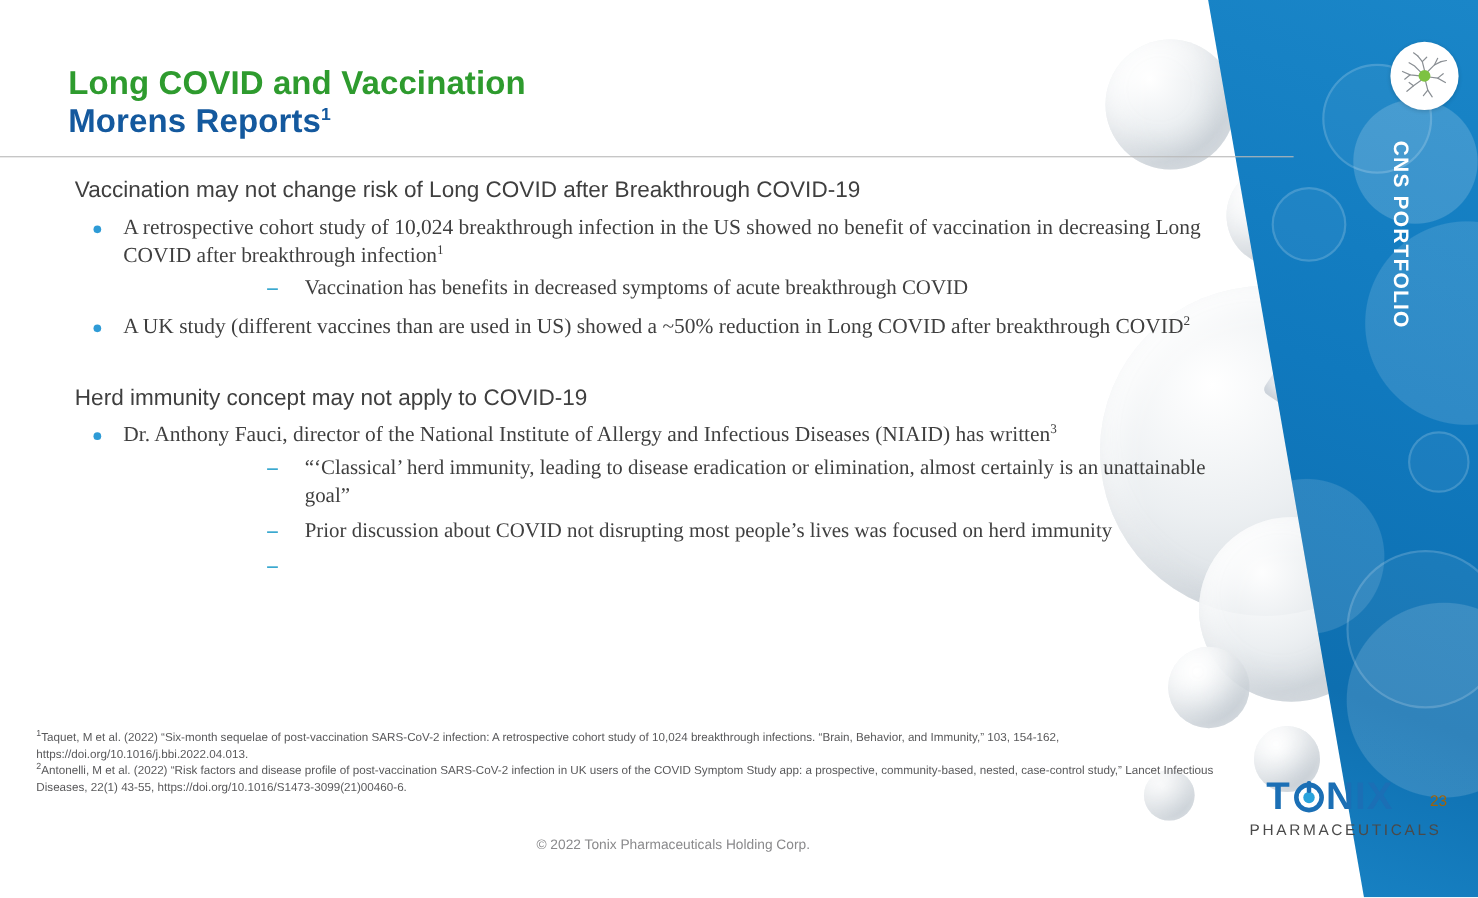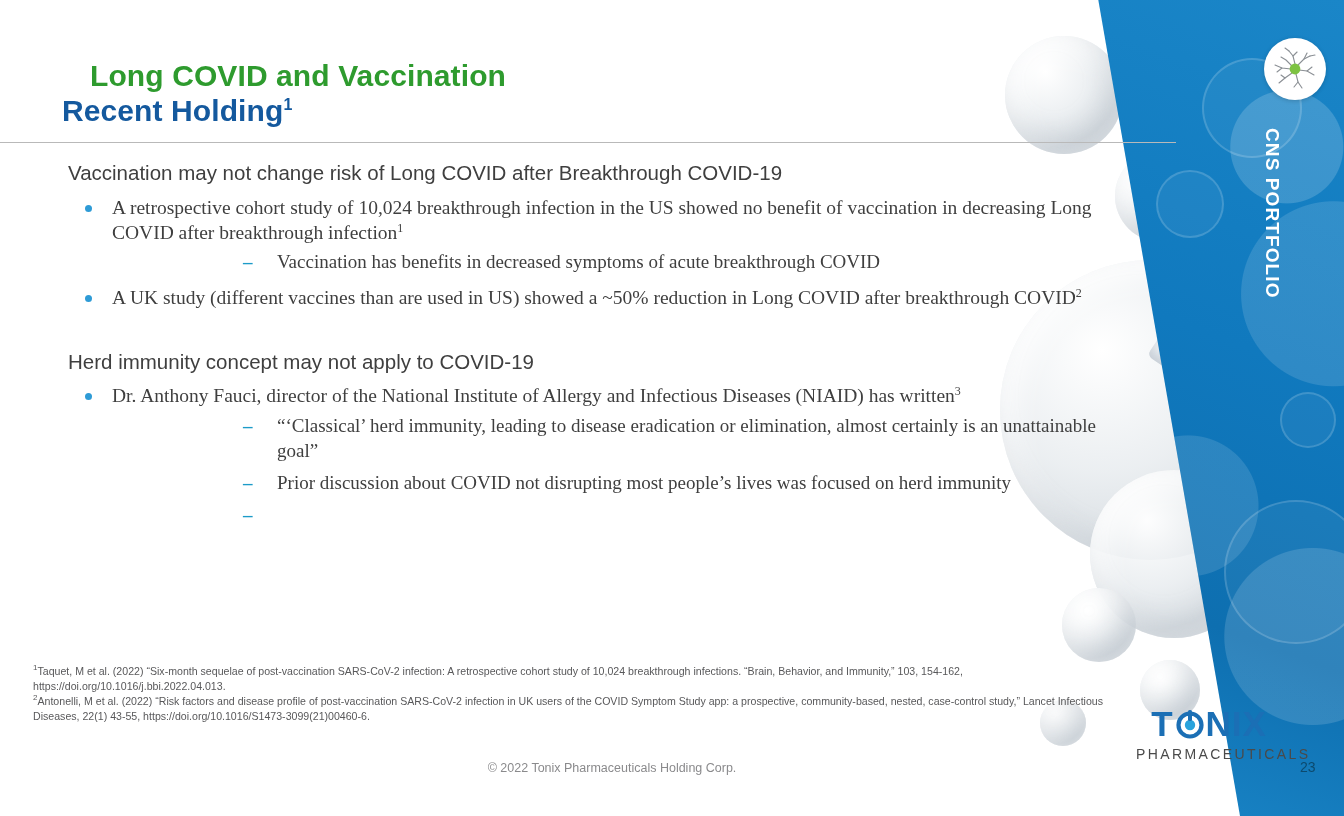--- a/index.html
+++ b/index.html
@@ -122,21 +122,20 @@
     position: absolute;
     left: 62px;
     top: 58px;
   }
   .title-line1 {
     font-size: 30px;
     font-weight: bold;
     color: #2E9B2E;
     line-height: 1.18;
     letter-spacing: 0.1px;
-    margin-left: 28px;
   }
   .title-line2 {
     font-size: 30px;
     font-weight: bold;
     color: #14599E;
     line-height: 1.18;
     letter-spacing: 0.1px;
   }
   .title-line2 sup {
     font-size: 16px;
@@ -288,22 +287,21 @@
     font-size: 14px;
     color: #4A4A4A;
     letter-spacing: 2.4px;
   }
 
   .page-number {
     position: absolute;
     left: 1300px;
     top: 720px;
     font-size: 14px;
-    color: #0c4a6e;
-    margin-top: 39px;
+    color: #a16207;
   }
 </style>
 </head>
 <body>
 
 <div id="slide">
 
   <div class="bg-photo">
     <div class="glass g1"></div>
     <div class="glass g2"></div>
@@ -342,21 +340,21 @@
         <path d="M23 23 L17 17 L12 14"></path>
       </g>
       <circle cx="26" cy="26" r="5.4" fill="#7DC242"></circle>
     </svg>
   </div>
 
   <div class="portfolio-label">CNS PORTFOLIO</div>
 
   <div class="title-block">
     <div class="title-line1">Long COVID and Vaccination</div>
-    <div class="title-line2"><span>Recent Holding</span><sup>1</sup></div>
+    <div class="title-line2"><span>Morens Reports</span><sup>1</sup></div>
   </div>
   <div class="title-rule"></div>
 
   <div class="content">
 
     <div class="section">
       <div class="section-head">Vaccination may not change risk of Long COVID after Breakthrough COVID-19</div>
       <ul class="lvl1">
         <li class="bullet1 body-text">
           <span class="dot"></span>

